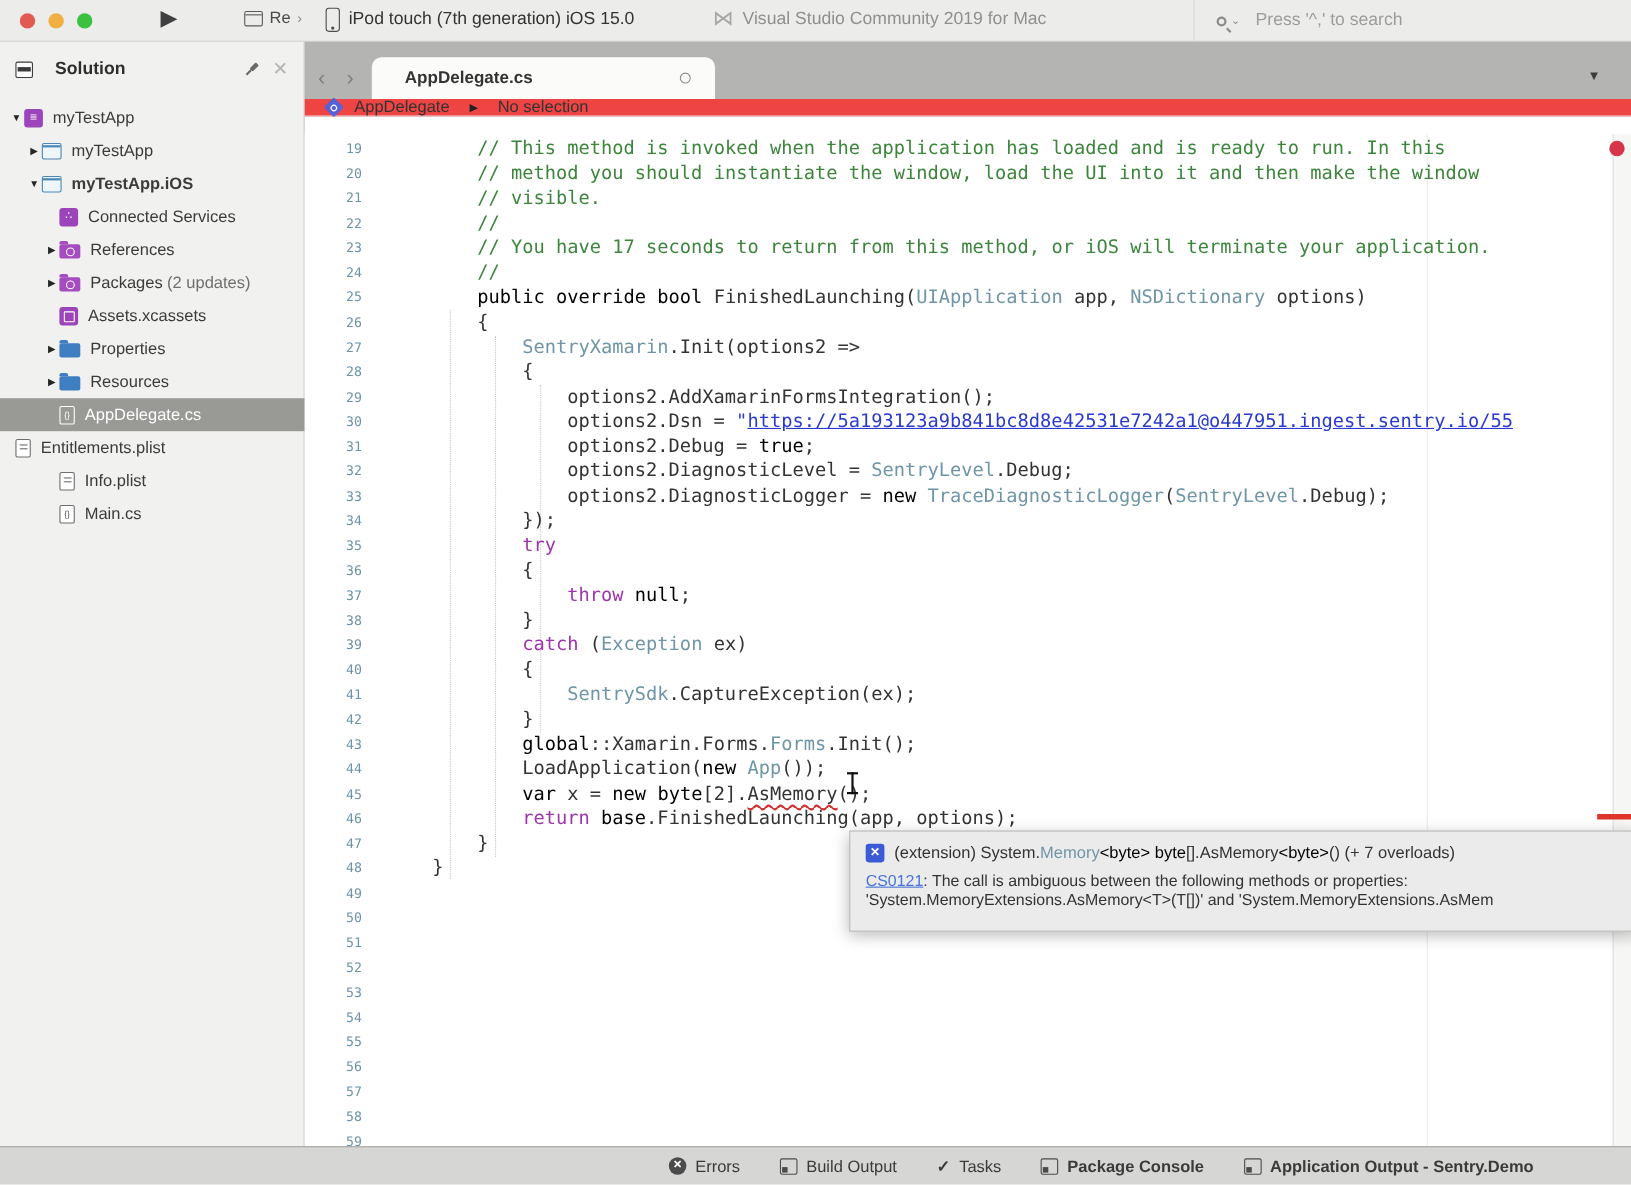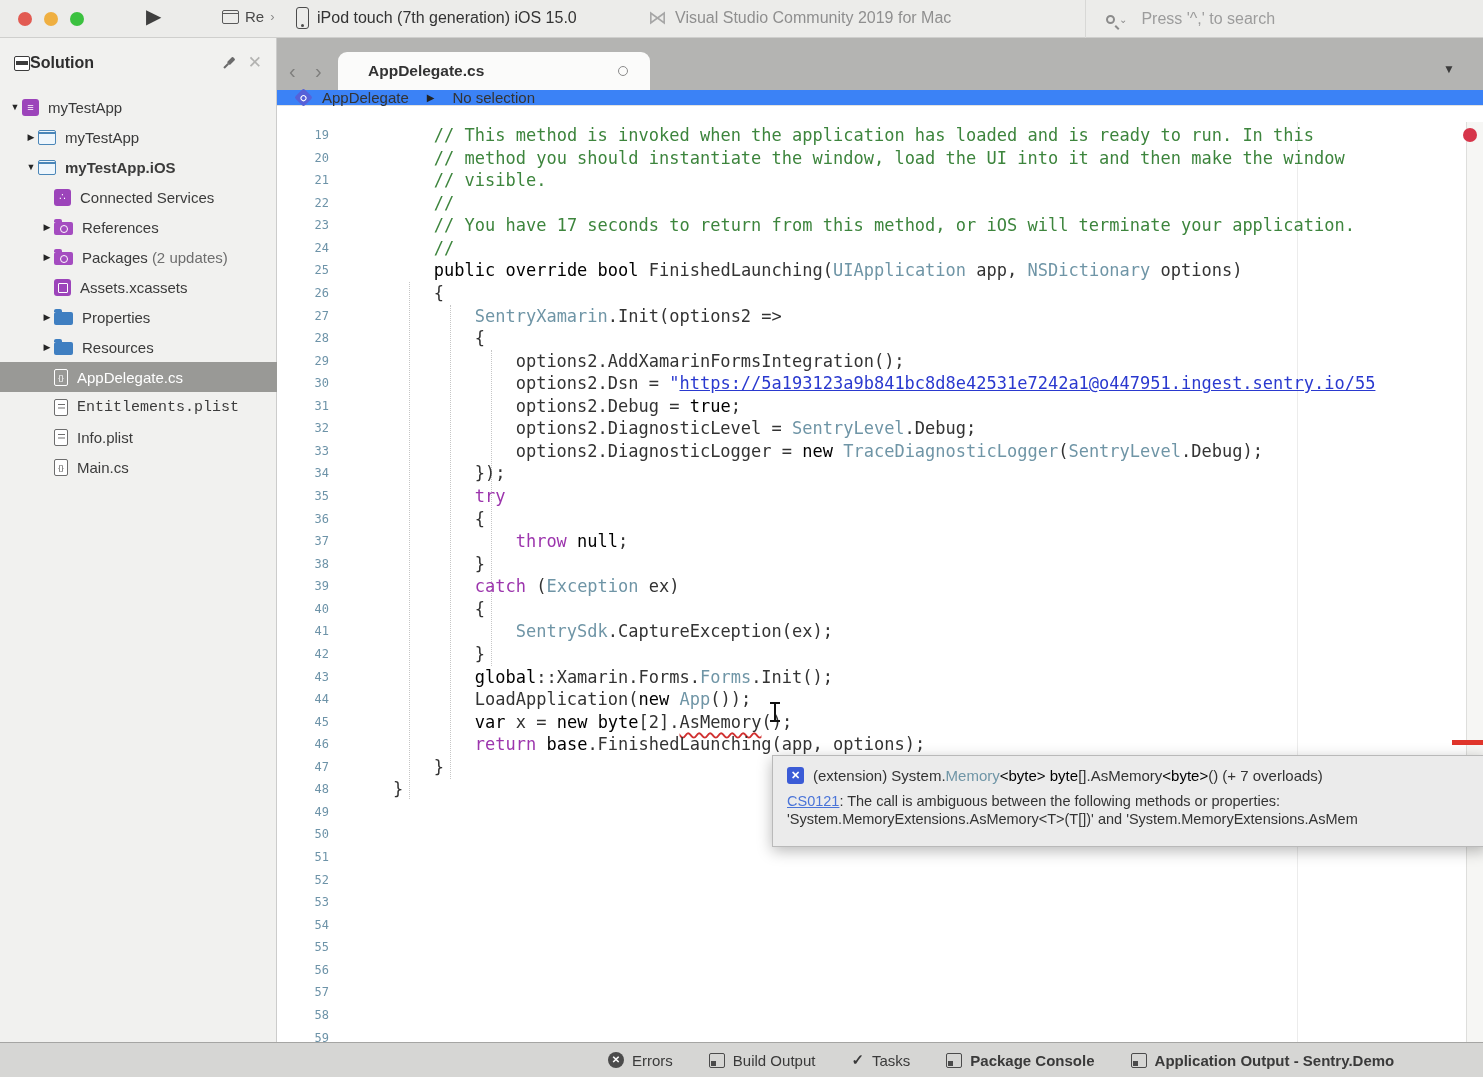--- a/index.html
+++ b/index.html
@@ -32,21 +32,21 @@
                border-left:1px solid #d8d8d6; display:flex; align-items:center; padding-left:20px; gap:4px; }
   .mag { width:9px; height:9px; border:2px solid #8b8b8b; border-radius:50%; position:relative; }
   .mag::after { content:""; position:absolute; left:8px; top:8px; width:2px; height:5px;
                 background:#8b8b8b; transform:rotate(-45deg); }
   .search-chev { color:#8b8b8b; font-size:10px; margin-right:10px; }
   .search-ph { color:#9c9c9c; font-size:16px; }
 
   
   .sidebar { position:absolute; left:0; top:38px; width:277px; height:1004px;
              background:#f1f1ef; border-right:1px solid #cccccb; }
-  .sb-header { position:absolute; left:14px; top:16px; display:flex; align-items:center; gap:0;
+  .sb-header { position:absolute; left:14px; top:16px; display:flex; align-items:center; gap:20px;
                color:#2e2e2e; font-size:16px; font-weight:700; }
   .sol-ico { width:16px; height:15px; border:1.8px solid #3c3c3c; border-radius:2px; position:relative; background:#fff; }
   .sol-ico::before { content:""; position:absolute; left:1px; right:1px; top:4px; height:4px; background:#3c3c3c; }
   .sb-tools { position:absolute; right:14px; top:16px; display:flex; align-items:center; gap:12px; }
   .pin-ico { width:14px; height:14px; position:relative; transform:rotate(45deg); }
   .pin-ico::before { content:""; position:absolute; left:5px; top:0; width:4px; height:8px; background:#6b6b6b; border-radius:1px; }
   .pin-ico::after { content:""; position:absolute; left:6px; top:8px; width:2px; height:6px; background:#6b6b6b; }
   .close-x { color:#b3b3b1; font-size:17px; line-height:1; }
   .tree { position:absolute; left:0; top:54px; width:277px; }
   .row { height:30px; display:flex; align-items:center; font-size:15px; color:#3b3b3b; }
@@ -85,21 +85,21 @@
   .nav-arrow { position:absolute; top:22px; font-size:20px; color:#7e7e7c; font-weight:400; }
   .nav-back { left:12px; } .nav-fwd { left:38px; }
   .tab { position:absolute; left:61px; top:14px; width:312px; height:38px; background:#fbfbfa;
          border-radius:9px 9px 0 0; display:flex; align-items:center; }
   .tab-label { margin-left:30px; font-size:15.5px; font-weight:700; color:#333; }
   .tab-dot { position:absolute; right:22px; top:14px; width:10px; height:10px; border-radius:50%;
              border:1.7px solid #8b8b8b; }
   .tab-overflow { position:absolute; right:28px; top:24px; font-size:12px; color:#3c3c3c; }
 
   
-  .breadcrumb { position:absolute; left:277px; top:90px; width:1206px; height:16px; background:#3b82f6;
+  .breadcrumb { position:absolute; left:277px; top:90px; width:1206px; height:16px; background:#ef4444;
                 border-bottom:1px solid #e2e2e0; display:flex; align-items:center; font-size:15px; color:#333; }
   .class-ico { width:13px; height:13px; background:#5661d8; border-radius:2px; transform:rotate(45deg);
                margin-left:20px; margin-right:12px; position:relative; }
   .class-ico::after { content:""; position:absolute; left:3.5px; top:3.5px; width:6px; height:6px;
                       border:1.5px solid #fff; border-radius:50%; box-sizing:border-box; }
   .bc-sep { margin:0 18px; font-size:10px; color:#222; }
 
   
   .editor { position:absolute; left:277px; top:122px; width:1206px; height:920px; background:#fff; overflow:hidden; }
   .guide { position:absolute; width:1px; border-left:1px dotted #c6c6c6; }
@@ -230,21 +230,21 @@
       <div class="row" style="padding-left: 40px;">
         <span class="arrow">▶</span>
         <span class="tico folder ti-folder-blue"></span>
         <span>Resources</span>
       </div>
       <div class="row selected" style="padding-left: 40px;">
         <span class="arrow"></span>
         <span class="tico doc">{}</span>
         <span>AppDelegate.cs</span>
       </div>
-      <div class="row" style="padding-left: 40px; font-family: Liberation Mono, monospace;">
+      <div class="row" style="">
         <span class="arrow"></span>
         <span class="tico doc ti-plist"></span>
         <span>Entitlements.plist</span>
       </div>
       <div class="row" style="padding-left: 40px;">
         <span class="arrow"></span>
         <span class="tico doc ti-plist"></span>
         <span>Info.plist</span>
       </div>
       <div class="row" style="padding-left: 40px;">

